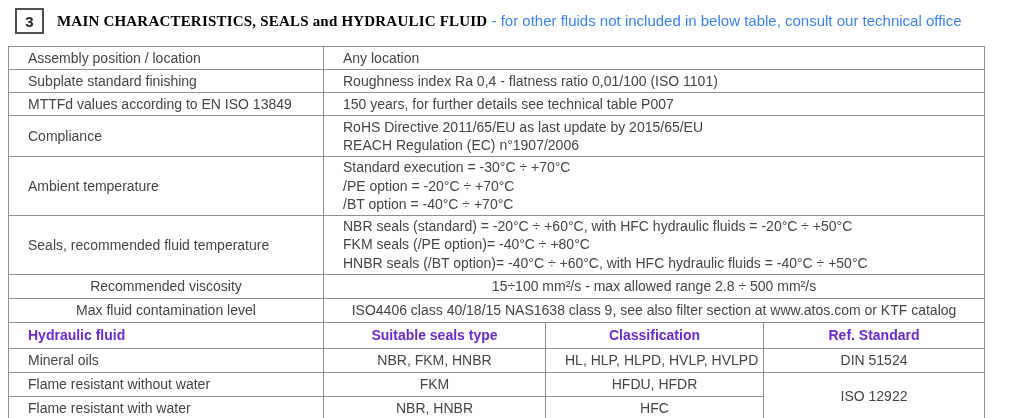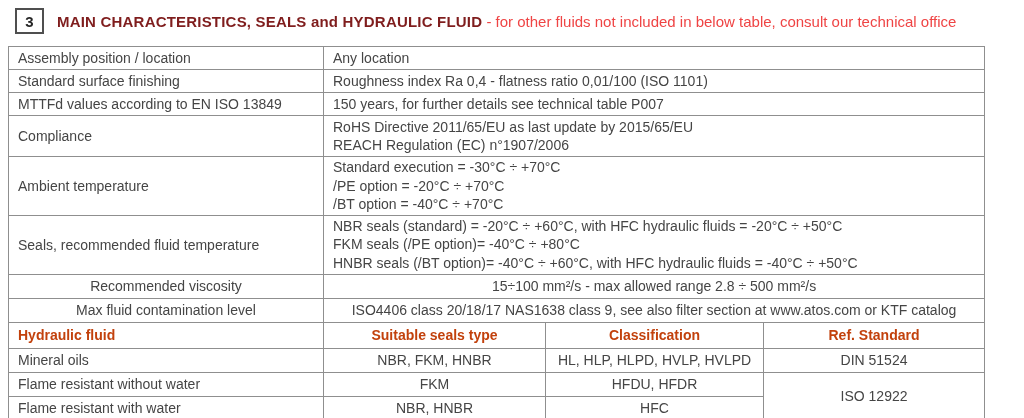--- a/index.html
+++ b/index.html
@@ -18,50 +18,50 @@
     display: flex; align-items: center;
   }
   .section-box {
     width: 25px; height: 22px;
     border: 2px solid #4f4f4f;
     display: flex; align-items: center; justify-content: center;
     font-weight: bold; font-size: 15px; color: #262626;
     flex: 0 0 auto;
   }
   .title { margin-left: 13px; font-size: 15px; white-space: nowrap; }
-  .title-bold { font-weight: bold; color: #7f1d1d; letter-spacing: 0.2px; }
-  .title-rest { color: #ef4444; text-align: right; }
+  .title-bold { font-weight: bold; color: #000000; letter-spacing: 0.2px; font-family: Liberation Serif, serif; }
+  .title-rest { color: #3b82f6; text-align: right; }
 
   
   table.main {
     position: absolute; top: 46px; left: 8px;
     width: 976px;
     border-collapse: collapse;
     table-layout: fixed;
   }
   .main td, .main th {
     border: 1.5px solid #8f8f8f;
     font-size: 14px;
-    padding: 1px 9px;
+    padding: 1px 19px;
     vertical-align: middle;
     overflow: hidden;
     white-space: nowrap;
   }
   .line { line-height: 18.5px; white-space: nowrap; }
 
   .h21  { height: 20px; }
   .h22  { height: 21px; text-align: center; }
   .h39  { height: 38px; }
   .h56  { height: 55px; }
   .h57  { height: 56px; }
   .h25  { height: 23px; }
   .h23  { height: 21px; margin-left: 31px; }
 
   .main th {
-    font-weight: bold; color: #c2410c; text-align: center;
+    font-weight: bold; color: #6d28d9; text-align: center;
   }
   .main th.left { text-align: left; }
   .center { text-align: center; }
 </style>
 </head>
 <body>
 
 <div class="header">
   <div class="section-box">
     <span>3</span>
@@ -78,21 +78,21 @@
       <col style="width:218px">
       <col style="width:221px">
   </colgroup>
 
   <tbody>
       <tr>
     <td class="h21">Assembly position / location</td>
     <td class="h21" colspan="3">Any location</td>
   </tr>
   <tr>
-    <td class="h21">Standard surface finishing</td>
+    <td class="h21">Subplate standard finishing</td>
     <td class="h21" colspan="3">Roughness index Ra 0,4 - flatness ratio 0,01/100 (ISO 1101)</td>
   </tr>
   <tr>
     <td class="h21">MTTFd values according to EN ISO 13849</td>
     <td class="h21" colspan="3">150 years, for further details see technical table P007</td>
   </tr>
   <tr>
     <td class="h39">Compliance</td>
     <td class="h39" colspan="3">
       <div class="line">RoHS Directive 2011/65/EU as last update by 2015/65/EU</div>
@@ -114,21 +114,21 @@
       <div class="line">FKM seals (/PE option)= -40°C ÷ +80°C</div>
       <div class="line">HNBR seals (/BT option)= -40°C ÷ +60°C, with HFC hydraulic fluids = -40°C ÷ +50°C</div>
     </td>
   </tr>
   <tr>
     <td class="h22">Recommended viscosity</td>
     <td class="h22" colspan="3">15÷100 mm²/s - max allowed range 2.8 ÷ 500 mm²/s</td>
   </tr>
   <tr>
     <td class="h22">Max fluid contamination level</td>
-    <td class="h22" colspan="3">ISO4406 class 20/18/17 NAS1638 class 9, see also filter section at www.atos.com or KTF catalog</td>
+    <td class="h22" colspan="3">ISO4406 class 40/18/15 NAS1638 class 9, see also filter section at www.atos.com or KTF catalog</td>
   </tr>
 
   <tr>
     <th class="h25 left">Hydraulic fluid</th>
     <th class="h25">Suitable seals type</th>
     <th class="h25">Classification</th>
     <th class="h25">Ref. Standard</th>
   </tr>
   <tr>
     <td class="h23">Mineral oils</td>

